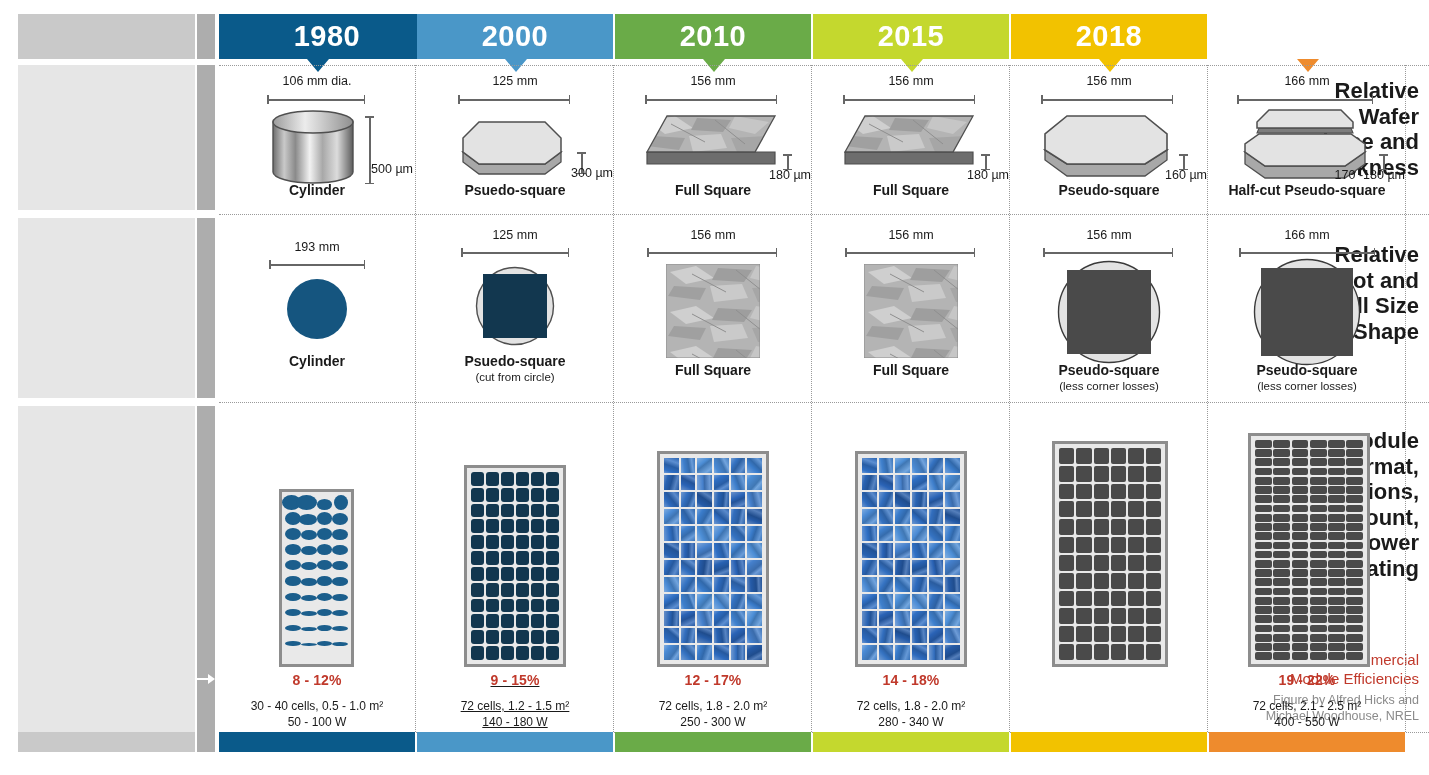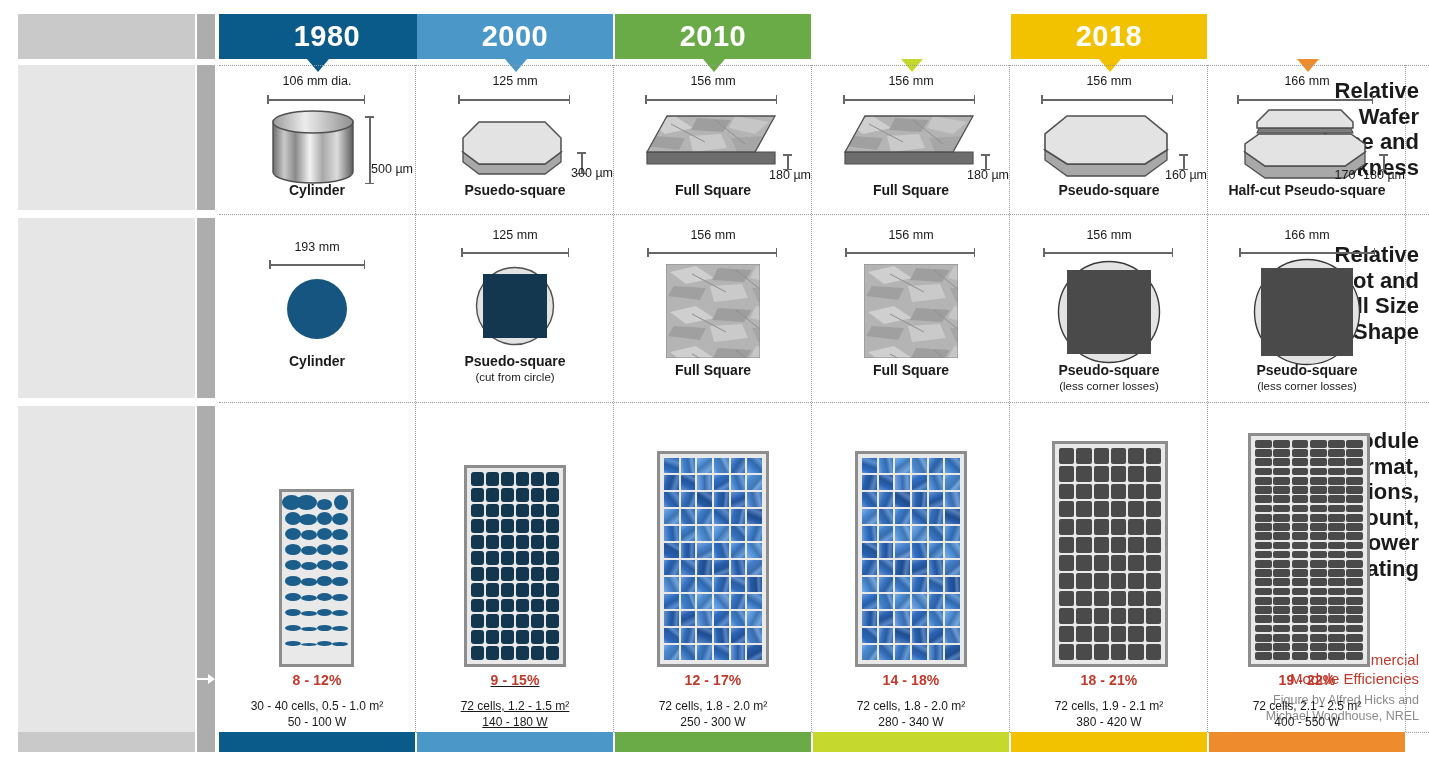--- a/index.html
+++ b/index.html
@@ -85,20 +85,23 @@
   <div class="hdr-year" style="left:417px;width:196px;background:#4a97c8;">
     <span>2000</span>
   </div>
   <div class="hdr-arrow" style="left:505px;border-top:13px solid #4a97c8;"></div>
 
   <div class="hdr-year" style="left:615px;width:196px;background:#6aab48;">
     <span>2010</span>
   </div>
   <div class="hdr-arrow" style="left:703px;border-top:13px solid #6aab48;"></div>
 
+  <div class="hdr-year" style="left:813px;width:196px;background:#c4d82e;">
+    <span>2015</span>
+  </div>
   <div class="hdr-arrow" style="left:901px;border-top:13px solid #c4d82e;"></div>
 
   <div class="hdr-year" style="left:1011px;width:196px;background:#f2c200;">
     <span>2018</span>
   </div>
   <div class="hdr-arrow" style="left:1099px;border-top:13px solid #f2c200;"></div>
 
   <div class="hdr-arrow" style="left:1297px;border-top:13px solid #ee8b2d;"></div>
 
   <div class="lbl" style="top:65px;height:145px;"></div>
@@ -910,25 +913,20 @@
   <div class="col" style="left:615px;top:672px;width:196px;">
     <div class="eff">12 - 17%</div>
     <div class="spec" style="margin-top:10px;">72 cells, 1.8 - 2.0 m²</div>
     <div class="spec">250 - 300 W</div>
   </div>
   <div class="col" style="left:813px;top:672px;width:196px;">
     <div class="eff">14 - 18%</div>
     <div class="spec" style="margin-top:10px;">72 cells, 1.8 - 2.0 m²</div>
     <div class="spec">280 - 340 W</div>
   </div>
-  <div class="col" style="left:1011px;top:672px;width:196px;">
-    <div class="eff">18 - 21%</div>
-    <div class="spec" style="margin-top:10px;">72 cells, 1.9 - 2.1 m²</div>
-    <div class="spec">380 - 420 W</div>
-  </div>
   <div class="col" style="left:1209px;top:672px;width:196px;">
     <div class="eff">19 - 22%</div>
     <div class="spec" style="margin-top:10px;">72 cells, 2.1 - 2.5 m²</div>
     <div class="spec">400 - 550 W</div>
   </div>
 
   <div class="foot-blank"></div>
   <div class="foot-spacer"></div>
   <div class="foot-bar" style="left:219px;width:196px;background:#0a5a8a;"></div>
   <div class="foot-bar" style="left:417px;width:196px;background:#4a97c8;"></div>

